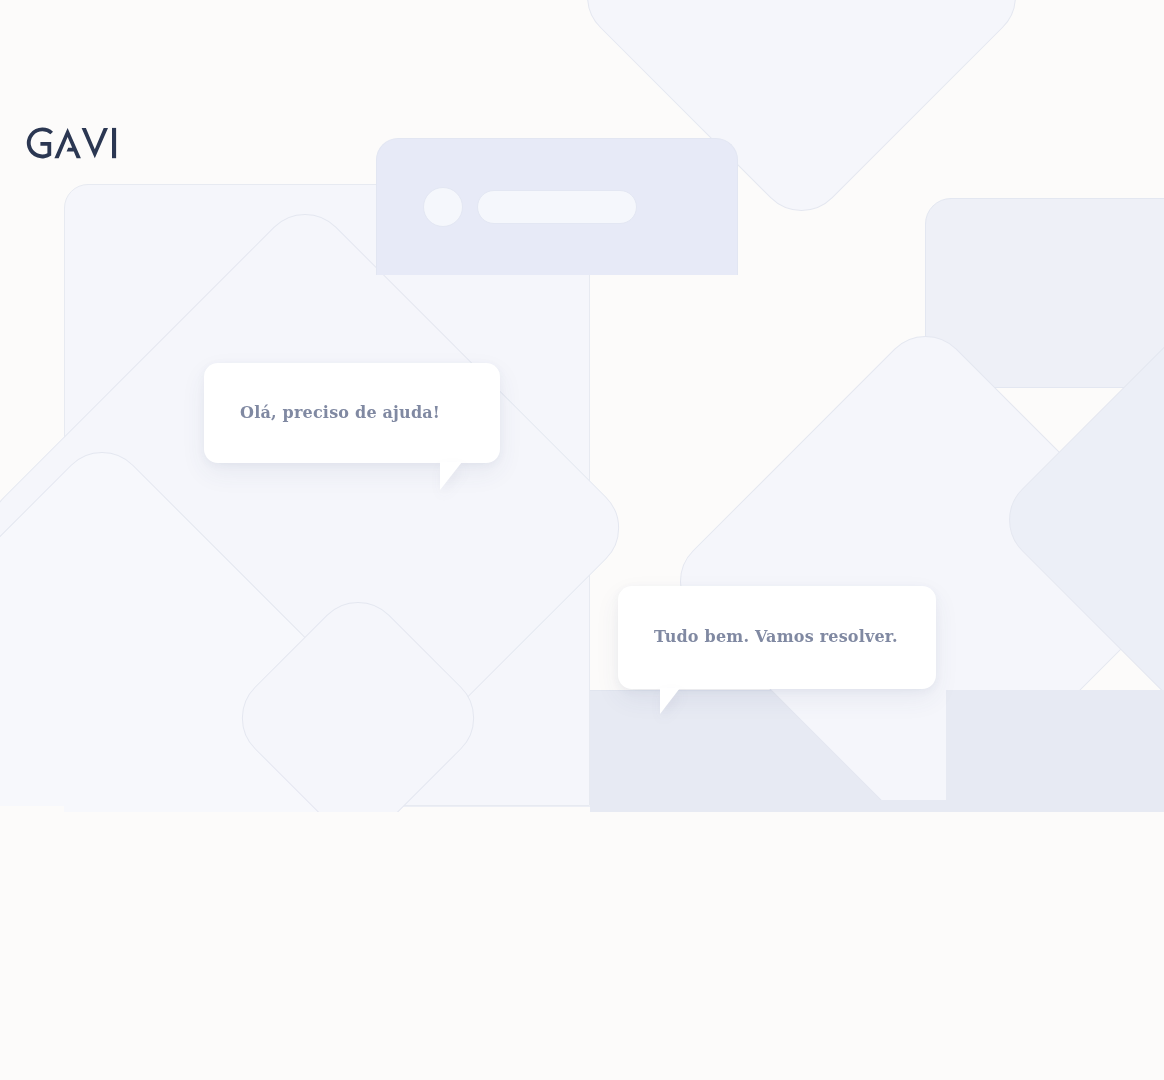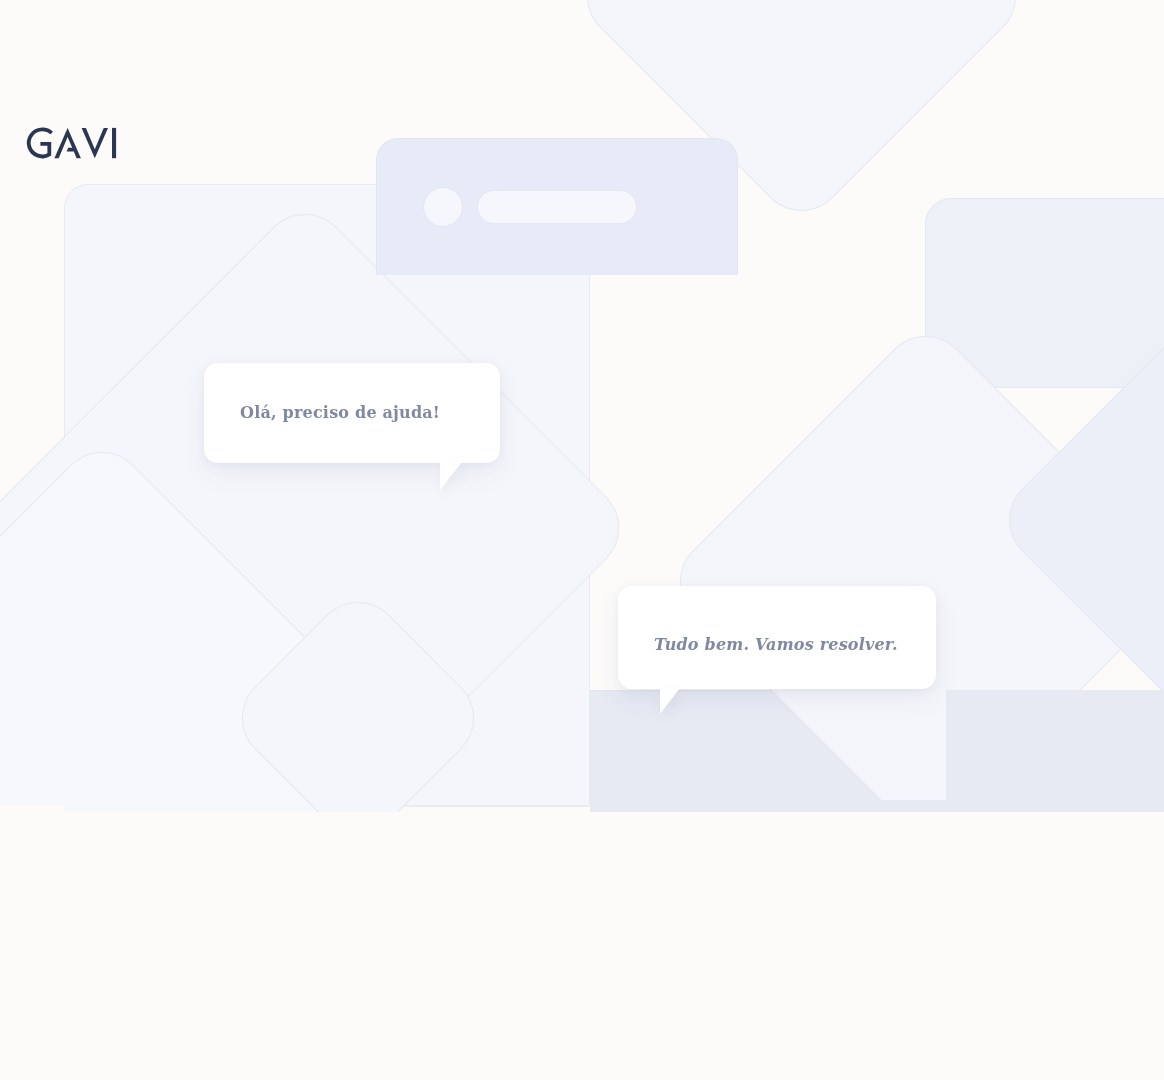--- a/index.html
+++ b/index.html
@@ -152,22 +152,21 @@
   }
 
   #bubble-agent {
     left: 618px;
     top: 586px;
     width: 318px;
     height: 103px;
   }
   #bubble-agent .bubble-text {
     left: 36px;
-    top: 49px;
-    font-style: italic;
+    top: 41px;
   }
   #bubble-agent-tail {
     left: 660px;
     top: 688px;
     border-left: 0 solid transparent;
     border-top: 26px solid #ffffff;
     border-right: 20px solid transparent;
     filter: drop-shadow(2px 6px 6px rgba(60,72,110,0.06));
   }
 

